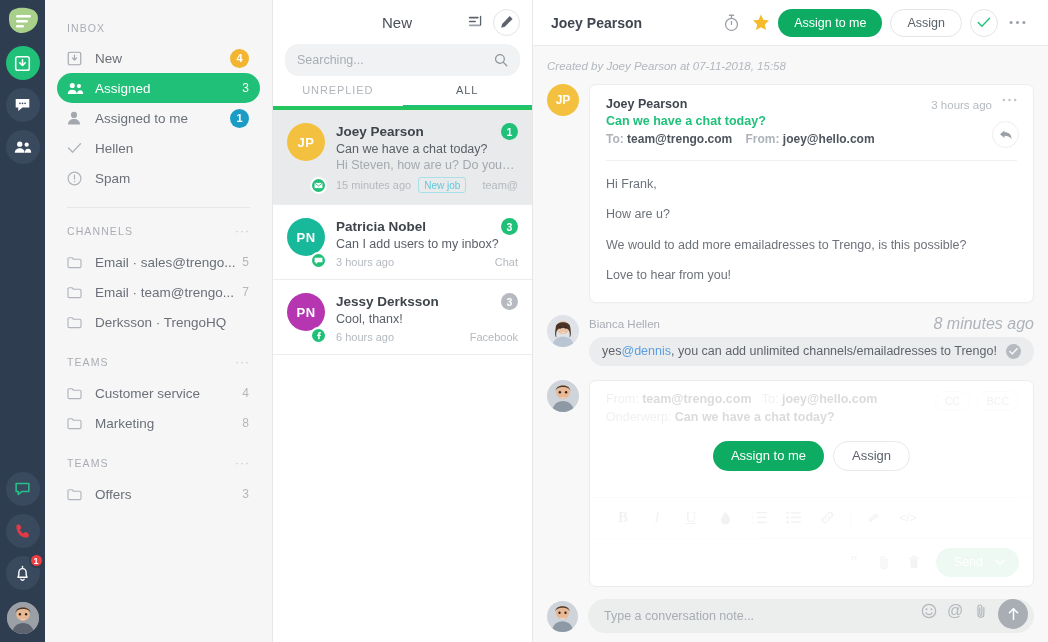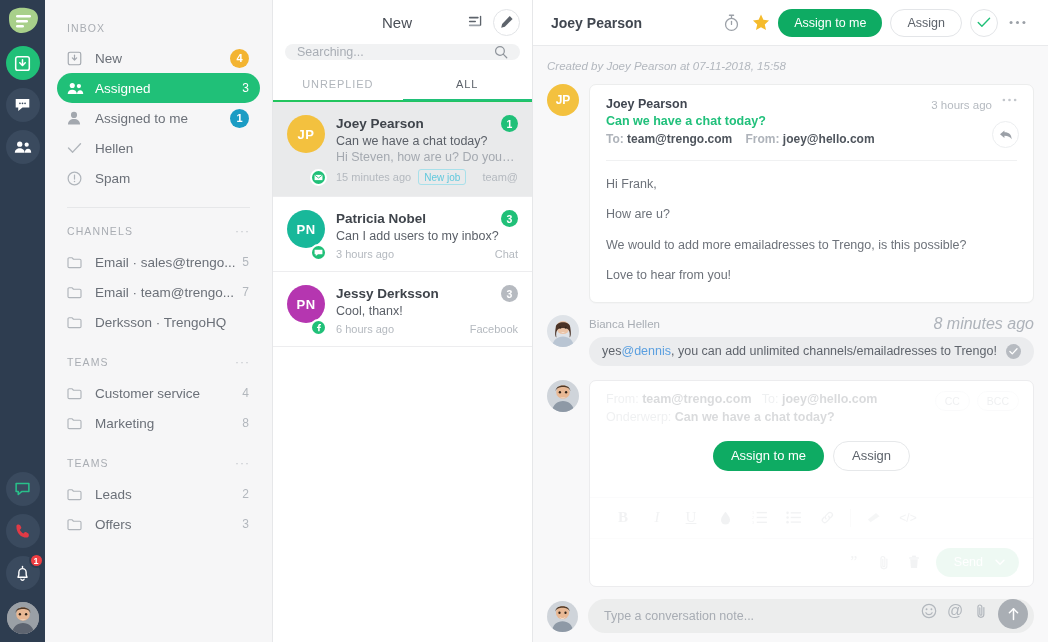--- a/index.html
+++ b/index.html
@@ -91,29 +91,29 @@
   }
   .lp-title { flex: 1 1 auto; text-align: center; font-size: 15px; color: #4a4f57; padding-left: 40px; }
   .lp-filter { width: 22px; height: 22px; display: flex; align-items: center; justify-content: center; cursor: pointer; margin-right: 6px; }
   .lp-compose {
     width: 27px; height: 27px; border-radius: 50%;
     border: 1px solid #e2e4e7; display: flex; align-items: center;
     justify-content: center; cursor: pointer; background: #fff;
   }
   .lp-search-wrap { padding: 0 12px 0 12px; }
   .lp-search {
-    height: 16px; background: #f1f2f3; border-radius: 14px;
+    height: 32px; background: #f1f2f3; border-radius: 14px;
     display: flex; align-items: center; padding: 0 12px;
   }
   .lp-search input {
     flex: 1 1 auto; border: none; background: transparent; outline: none;
     font-size: 12.5px; color: #8c9199; font-family: "Liberation Sans", sans-serif;
   }
   .lp-search input::placeholder { color: #a9aeb5; }
-  .lp-tabs { display: flex; margin-top: 10px; border-bottom: 2px solid #22c55e; }
+  .lp-tabs { display: flex; border-bottom: 4px solid #22c55e; }
   .lp-tab {
     flex: 1 1 50%; text-align: center; font-size: 11px;
     letter-spacing: 0.9px; color: #b0b5bb; padding: 8px 0 9px 0;
     cursor: pointer; border-bottom: 2px solid transparent; margin-bottom: -1px;
   }
   .lp-tab.active { color: #5c6views; color: #5c626a; border-bottom-color: #20c078; }
   .lp-list { flex: 1 1 auto; overflow: hidden; }
   .conv {
     display: flex; padding: 13px 14px 11px 14px;
     border-bottom: 1px solid #ededef; cursor: pointer; background: #fff;
@@ -495,29 +495,20 @@
       <span class="sb-count">8</span>
     </div>
 
     <div class="sb-gap"></div>
 
     <div class="sb-section">
       <span class="sb-section-title">TEAMS</span>
       <span class="sb-dots">···</span>
     </div>
 
-    <div class="sb-item">
-      <span class="sb-ico">
-        <svg width="15" height="13" viewBox="0 0 16 14" fill="none">
-          <path d="M1 3.2 a1.3 1.3 0 0 1 1.3-1.3 h3.2 l1.4 1.6 h6.8 a1.3 1.3 0 0 1 1.3 1.3 v6.5 a1.3 1.3 0 0 1-1.3 1.3 H2.3 A1.3 1.3 0 0 1 1 11.3 z" stroke="#b0b5bb" stroke-width="1.25" stroke-linejoin="round"></path>
-        </svg>
-      </span>
-      <span class="sb-label">Leads</span>
-      <span class="sb-count">2</span>
-    </div>
 
     <div class="sb-item">
       <span class="sb-ico">
         <svg width="15" height="13" viewBox="0 0 16 14" fill="none">
           <path d="M1 3.2 a1.3 1.3 0 0 1 1.3-1.3 h3.2 l1.4 1.6 h6.8 a1.3 1.3 0 0 1 1.3 1.3 v6.5 a1.3 1.3 0 0 1-1.3 1.3 H2.3 A1.3 1.3 0 0 1 1 11.3 z" stroke="#b0b5bb" stroke-width="1.25" stroke-linejoin="round"></path>
         </svg>
       </span>
       <span class="sb-label">Offers</span>
       <span class="sb-count">3</span>
     </div>

